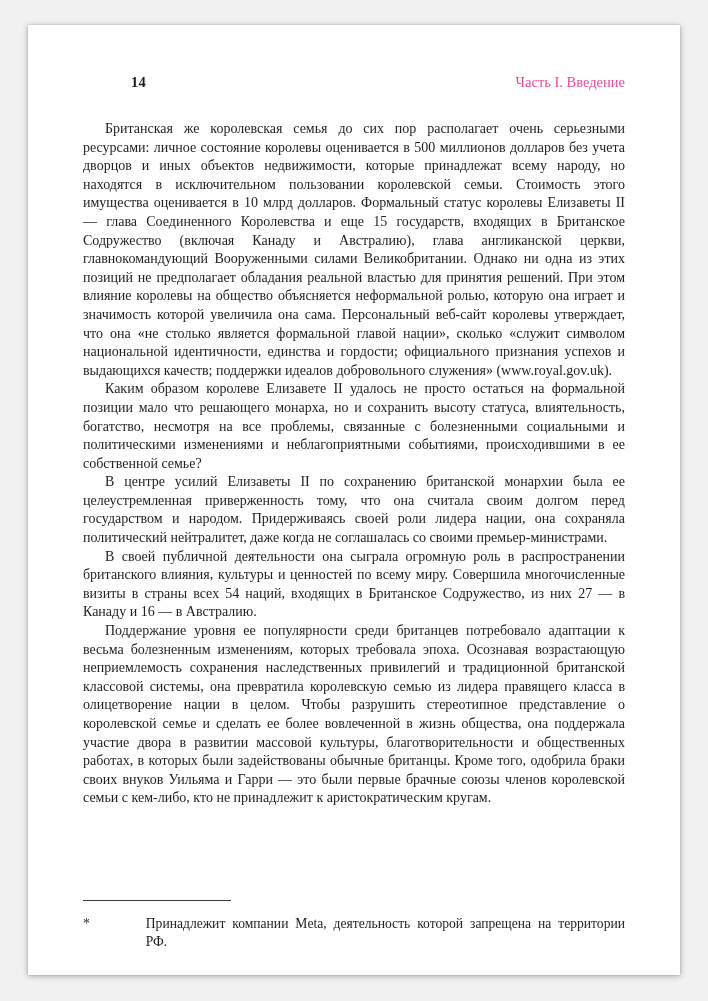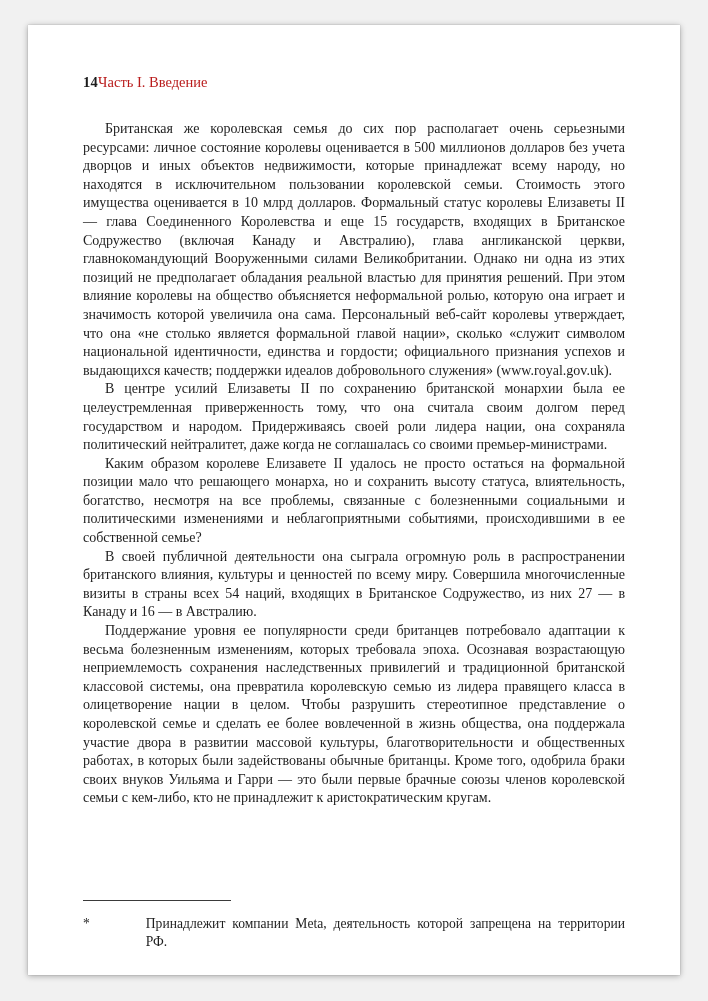--- a/index.html
+++ b/index.html
@@ -22,33 +22,34 @@
     top: 25px;
     width: 652px;
     height: 950px;
     background: #ffffff;
     box-shadow: 0 1px 6px rgba(0,0,0,0.32), 0 0 1px rgba(0,0,0,0.25);
     padding: 48px 55px 0 55px;
     color: #1c1c1c;
   }
   .page-header {
     display: flex;
-    justify-content: flex-start;
+    justify-content: space-between;
     align-items: baseline;
     font-size: 14.5px;
     line-height: 18px;
     margin-bottom: 29px;
+    margin-left: 48px;
   }
   .page-number {
     font-weight: bold;
     letter-spacing: 0.3px;
   }
   .running-head {
     font-weight: normal;
-    color: #b91c1c;
+    color: #ec4899;
   }
   .body-text {
     font-size: 14px;
     line-height: 18.6px;
     text-align: justify;
     color: #1e1e1e;
   }
   .body-text p.para {
     margin: 0;
     padding: 0;
@@ -90,22 +91,22 @@
 <div class="canvas">
   <div class="page">
 
     <div class="page-header">
       <span class="page-number">14</span>
       <span class="running-head">Часть I. Введение</span>
     </div>
 
     <div class="body-text">
         <p class="para indent">Британская же королевская семья до сих пор располагает очень серьезными ресурсами: личное состояние королевы оценивается в 500 миллионов долларов без учета дворцов и иных объектов недвижимости, которые принадлежат всему народу, но находятся в исключительном пользовании королевской семьи. Стоимость этого имущества оценивается в 10 млрд долларов. Формальный статус королевы Елизаветы II — глава Соединенного Королевства и еще 15 государств, входящих в Британское Содружество (включая Канаду и Австралию), глава англиканской церкви, главнокомандующий Вооруженными силами Великобритании. Однако ни одна из этих позиций не предполагает обладания реальной властью для принятия решений. При этом влияние королевы на общество объясняется неформальной ролью, которую она играет и значимость которой увеличила она сама. Персональный веб-сайт королевы утверждает, что она «не столько является формальной главой нации», сколько «служит символом национальной идентичности, единства и гордости; официального признания успехов и выдающихся качеств; поддержки идеалов добровольного служения» (www.royal.gov.uk).</p>
+        <p class="para indent">Каким образом королеве Елизавете II удалось не просто остаться на формальной позиции мало что решающего монарха, но и сохранить высоту статуса, влиятельность, богатство, несмотря на все проблемы, связанные с болезненными социальными и политическими изменениями и неблагоприятными событиями, происходившими в ее собственной семье?</p>
         <p class="para indent">В центре усилий Елизаветы II по сохранению британской монархии была ее целеустремленная приверженность тому, что она считала своим долгом перед государством и народом. Придерживаясь своей роли лидера нации, она сохраняла политический нейтралитет, даже когда не соглашалась со своими премьер-министрами.</p>
-        <p class="para indent">Каким образом королеве Елизавете II удалось не просто остаться на формальной позиции мало что решающего монарха, но и сохранить высоту статуса, влиятельность, богатство, несмотря на все проблемы, связанные с болезненными социальными и политическими изменениями и неблагоприятными событиями, происходившими в ее собственной семье?</p>
         <p class="para indent">В своей публичной деятельности она сыграла огромную роль в распространении британского влияния, культуры и ценностей по всему миру. Совершила многочисленные визиты в страны всех 54 наций, входящих в Британское Содружество, из них 27 — в Канаду и 16 — в Австралию.</p>
         <p class="para indent">Поддержание уровня ее популярности среди британцев потребовало адаптации к весьма болезненным изменениям, которых требовала эпоха. Осознавая возрастающую неприемлемость сохранения наследственных привилегий и традиционной британской классовой системы, она превратила королевскую семью из лидера правящего класса в олицетворение нации в целом. Чтобы разрушить стереотипное представление о королевской семье и сделать ее более вовлеченной в жизнь общества, она поддержала участие двора в развитии массовой культуры, благотворительности и общественных работах, в которых были задействованы обычные британцы. Кроме того, одобрила браки своих внуков Уильяма и Гарри — это были первые брачные союзы членов королевской семьи с кем-либо, кто не принадлежит к аристократическим кругам.</p>
       </div>
 
     <div class="footnote-block">
       <div class="footnote-rule"></div>
       <div class="footnote">
         <span class="fn-marker">*</span>
         <span class="fn-text">Принадлежит компании Meta, деятельность которой запрещена на территории РФ.</span>
       </div>

